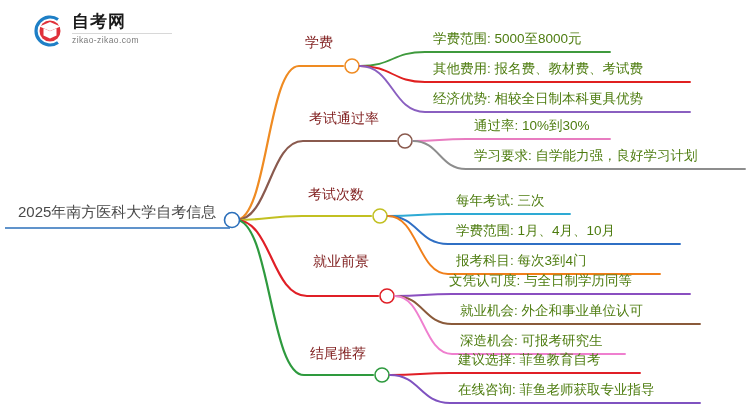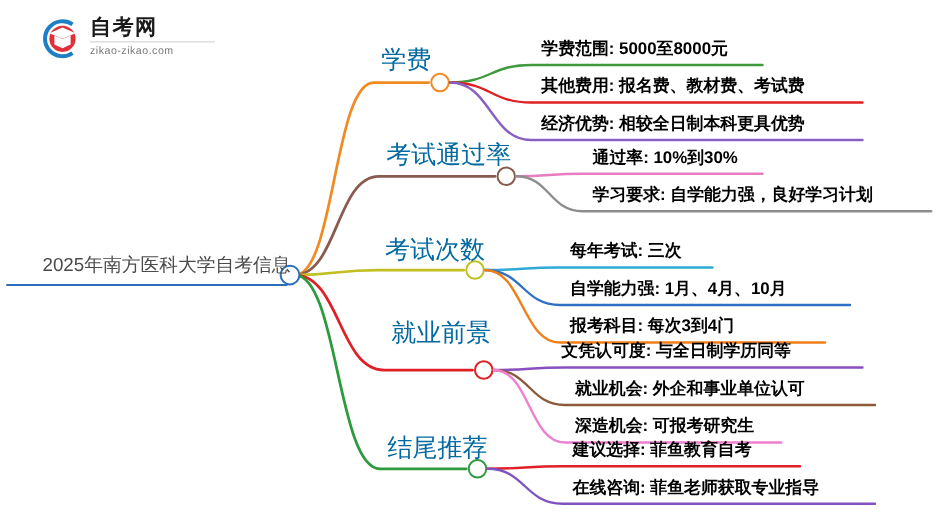--- a/index.html
+++ b/index.html
@@ -81,31 +81,30 @@
   
   .label {
     position: absolute;
     white-space: nowrap;
     color: #3c3c3c;
     font-family: "Liberation Sans", "DejaVu Sans", sans-serif;
   }
   #root-label {
     font-size: 15px;
     color: #4a4a4a;
-    left: 34px;
+    left: 18px;
     top: 203px;
   }
   .topic-label {
-    font-size: 20px;
-    color: #0369a1;
+    font-size: 14px;
+    color: #7f1d1d;
   }
   .leaf-label {
     font-size: 13.5px;
-    color: #000000;
-    font-weight: bold;
+    color: #4d7c0f;
   }
 </style>
 </head>
 <body>
 
 <div id="logo">
   <svg id="logo-mark" viewBox="0 0 40 38">
     <path d="M30 7.5 A14 14 0 1 0 30 30.5" fill="none" stroke="#1e7fc6" stroke-width="3.2"></path>
     <circle cx="22" cy="19" r="10.5" fill="#e0313a"></circle>
     <path d="M11.5 14.5 L22 10 L32.5 14.5 L22 19 Z" fill="#ffffff"></path>
@@ -150,21 +149,21 @@
   <div class="label" id="root-label">2025年南方医科大学自考信息</div>
 <div class="label topic-label" style="left: 305px; top: 34px;">学费</div>
     <div class="label leaf-label" style="left: 433px; top: 30px;">学费范围: 5000至8000元</div>
     <div class="label leaf-label" style="left: 433px; top: 60px;">其他费用: 报名费、教材费、考试费</div>
     <div class="label leaf-label" style="left: 433px; top: 90px;">经济优势: 相较全日制本科更具优势</div>
     <div class="label topic-label" style="left: 309px; top: 110px;">考试通过率</div>
     <div class="label leaf-label" style="left: 474px; top: 117px;">通过率: 10%到30%</div>
     <div class="label leaf-label" style="left: 474px; top: 147px;">学习要求: 自学能力强，良好学习计划</div>
     <div class="label topic-label" style="left: 308px; top: 186px;">考试次数</div>
     <div class="label leaf-label" style="left: 456px; top: 192px;">每年考试: 三次</div>
-    <div class="label leaf-label" style="left: 456px; top: 222px;">自学能力强: 1月、4月、10月</div>
+    <div class="label leaf-label" style="left: 456px; top: 222px;">学费范围: 1月、4月、10月</div>
     <div class="label leaf-label" style="left: 456px; top: 252px;">报考科目: 每次3到4门</div>
     <div class="label topic-label" style="left: 313px; top: 253px;">就业前景</div>
     <div class="label leaf-label" style="left: 449px; top: 272px;">文凭认可度: 与全日制学历同等</div>
     <div class="label leaf-label" style="left: 460px; top: 302px; text-align: center;">就业机会: 外企和事业单位认可</div>
     <div class="label leaf-label" style="left: 460px; top: 332px;">深造机会: 可报考研究生</div>
     <div class="label topic-label" style="left: 310px; top: 345px;">结尾推荐</div>
     <div class="label leaf-label" style="left: 458px; top: 351px;">建议选择: 菲鱼教育自考</div>
     <div class="label leaf-label" style="left: 458px; top: 381px;">在线咨询: 菲鱼老师获取专业指导</div>
   </div>
 

